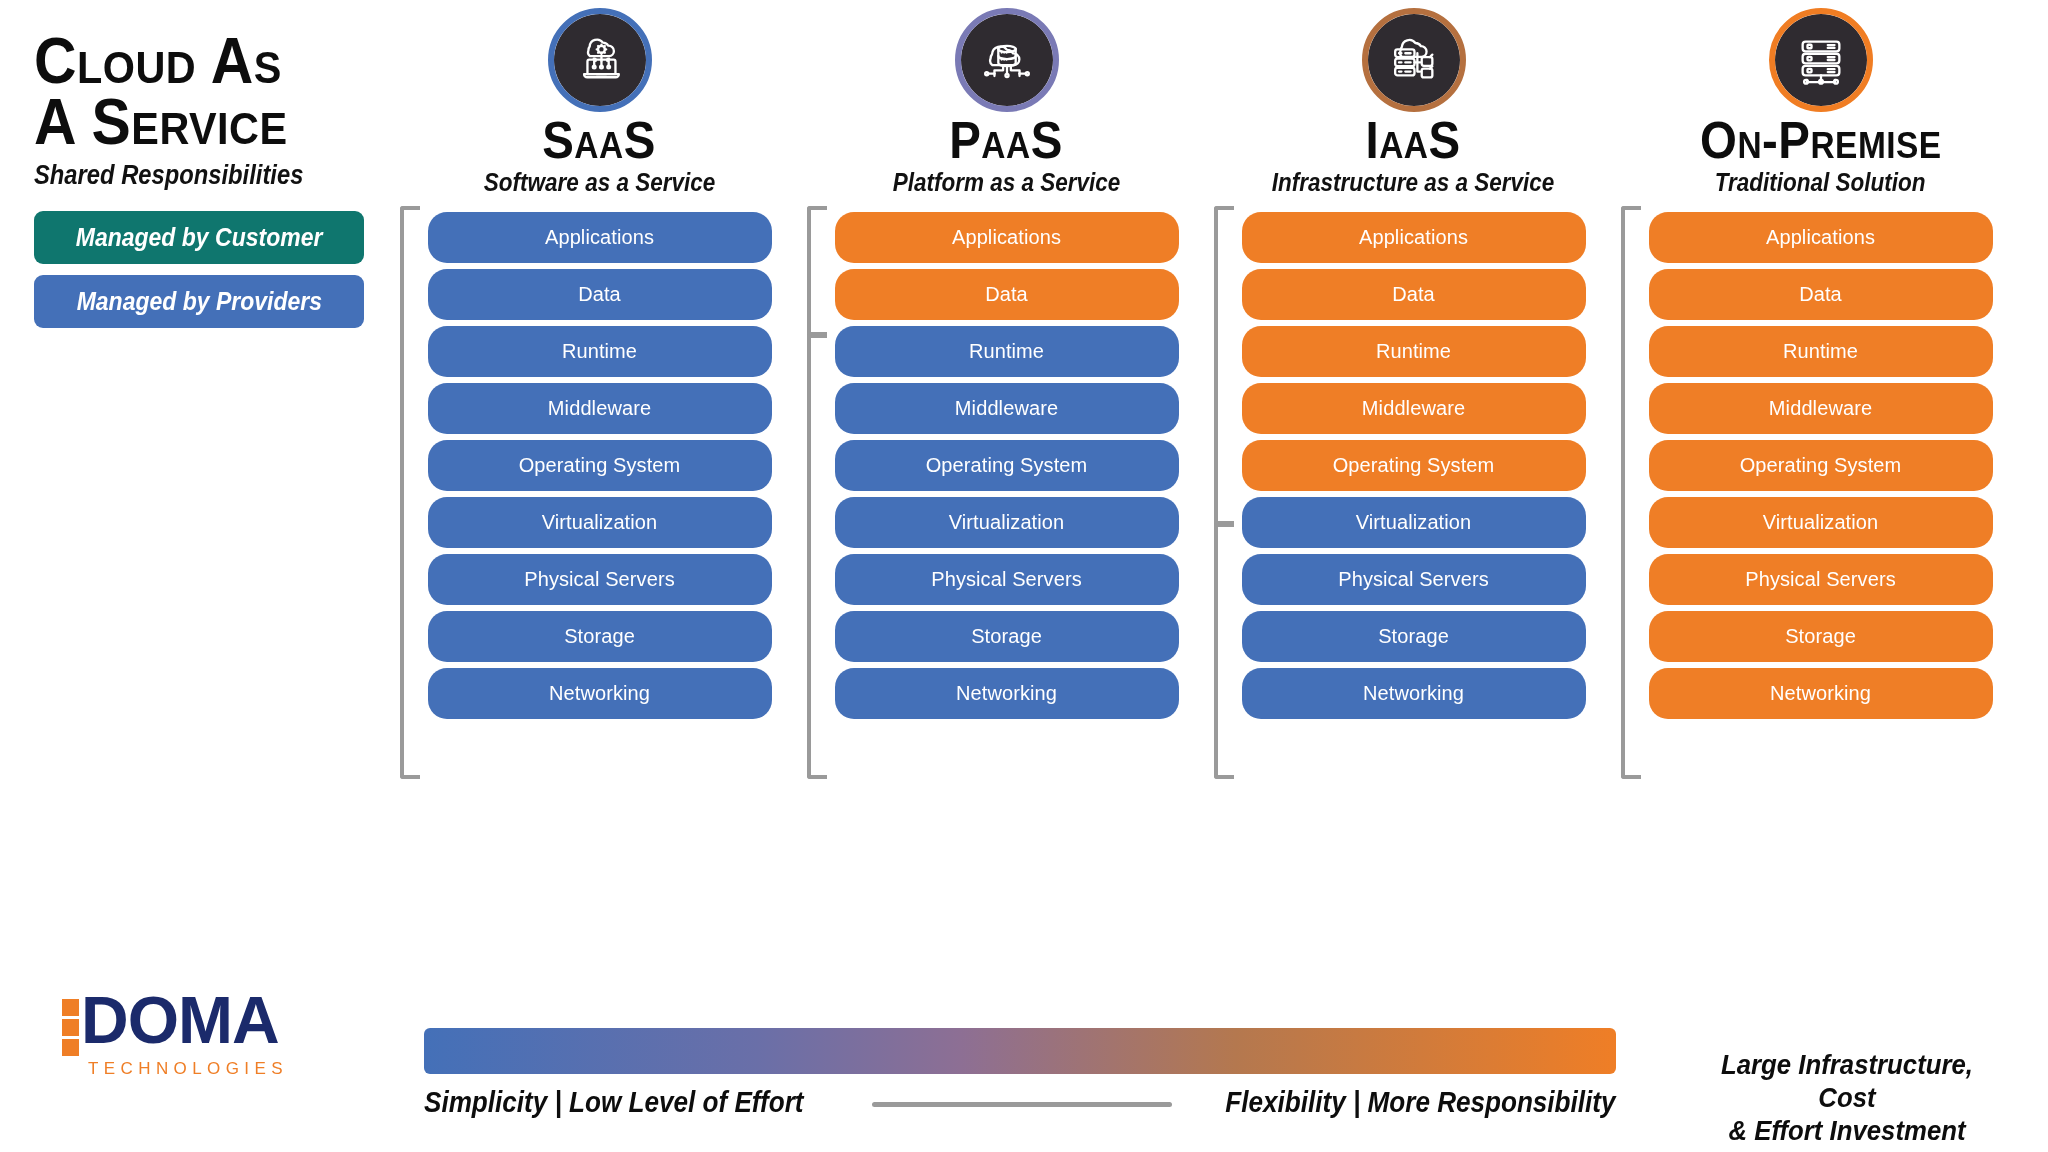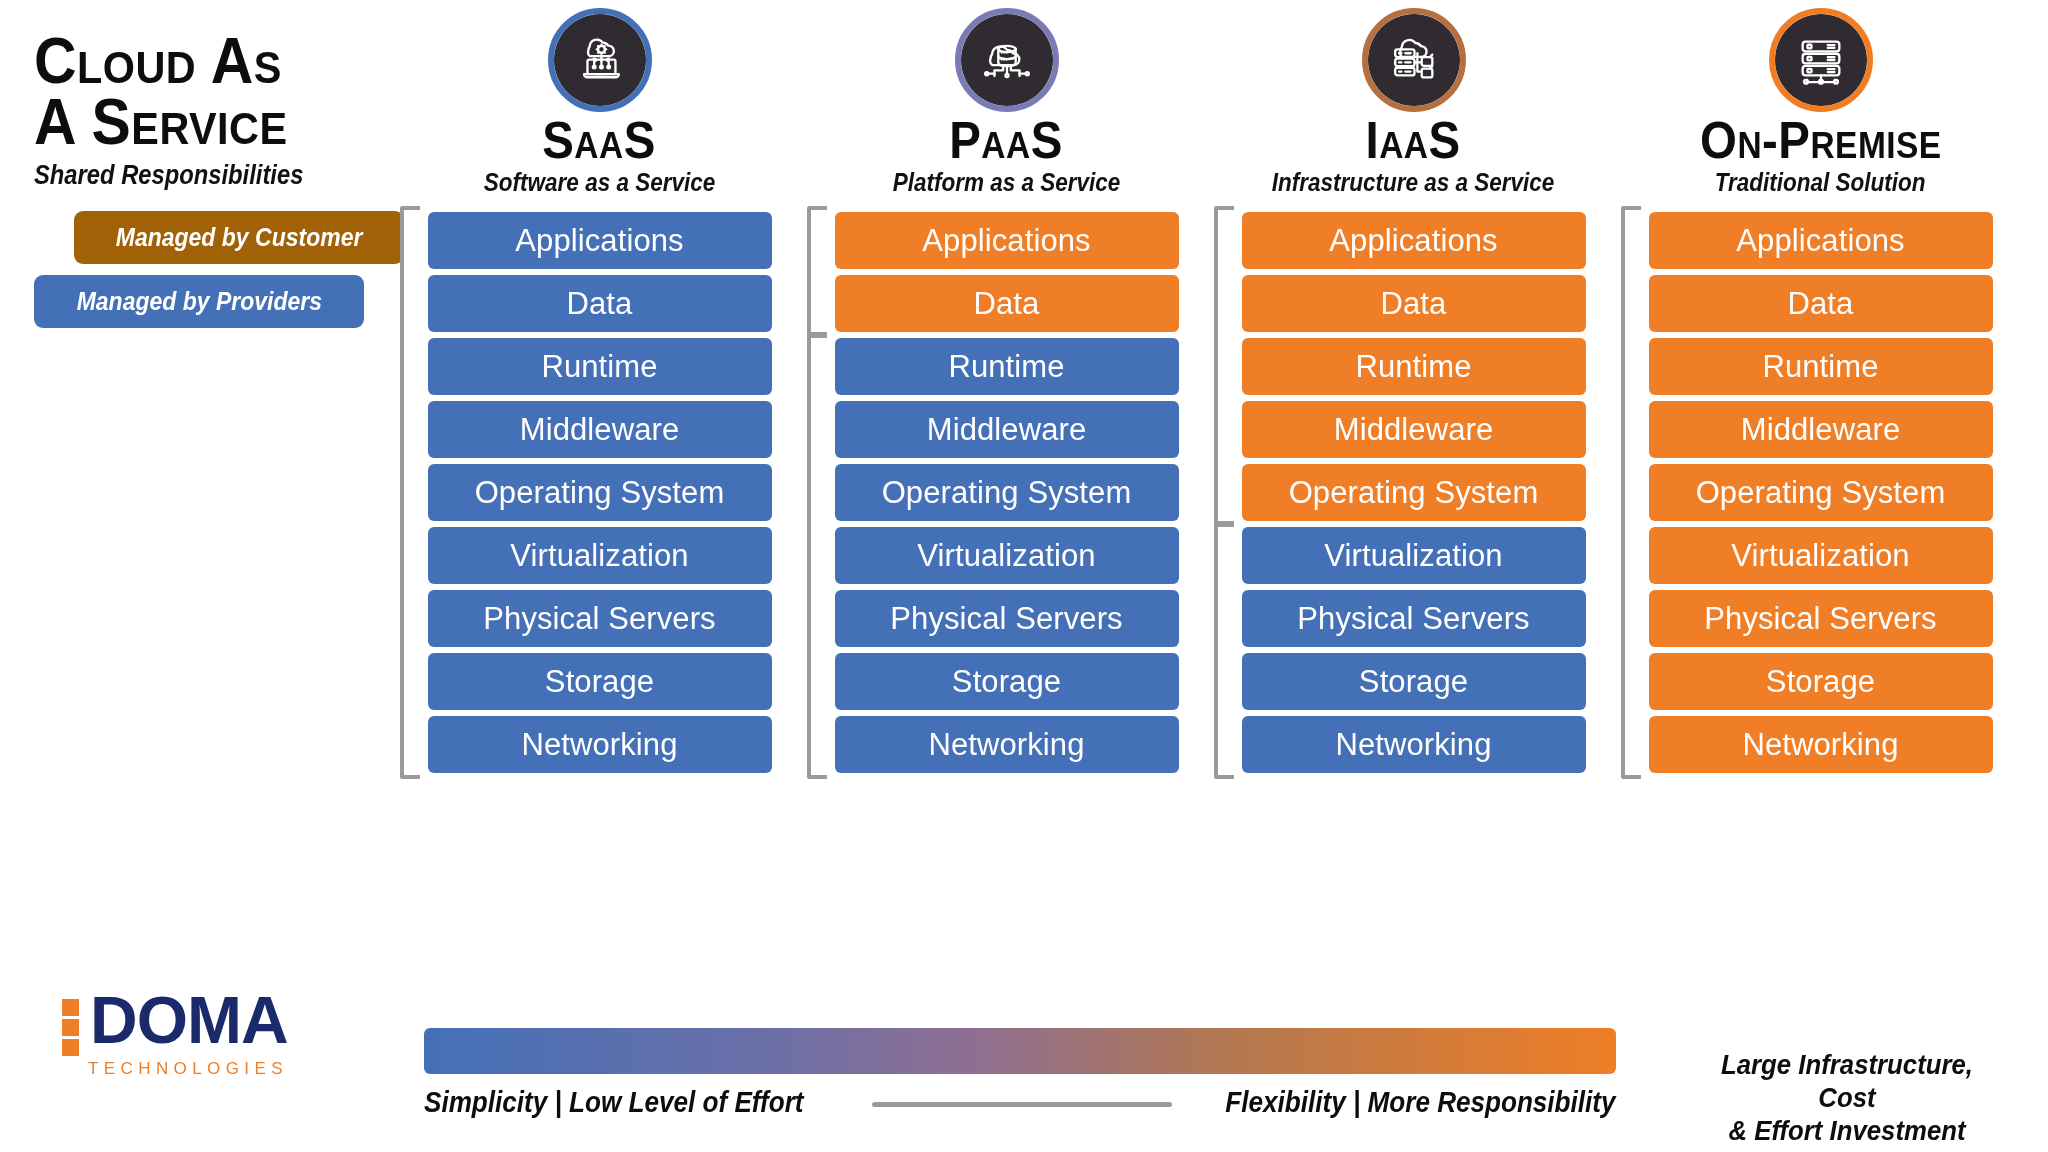--- a/index.html
+++ b/index.html
@@ -95,21 +95,20 @@
     gap: 3px; margin-right: 2px; padding-top: 11px;
   }
   .logo-square { width: 17px; height: 17px; background: #ef7e26; }
   .logo-word {
     font-family: "Liberation Sans Narrow", "Liberation Sans", sans-serif;
     font-weight: 700;
     font-size: 66px;
     line-height: 0.98;
     color: #1b2a6b;
     letter-spacing: -1px;
-    margin-left: 9px;
   }
   #logo-tagline {
     font-family: "Liberation Sans Narrow", "Liberation Sans", sans-serif;
     font-weight: 400;
     font-size: 17px;
     color: #ef7e26;
     letter-spacing: 5.4px;
     margin-top: 3px;
     margin-left: 26px;
   }
@@ -166,28 +165,28 @@
     transform: scaleX(0.9);
     white-space: nowrap;
   }
 
   .stack {
     margin-top: 15px;
     width: 344px;
     position: relative;
   }
   .row {
-    height: 57px;
-    border-radius: 6px;
+    height: 51px;
+    border-radius: 19px;
     margin-bottom: 6px;
     display: flex;
     align-items: center;
     justify-content: center;
     color: #ffffff;
-    font-size: 31px;
+    font-size: 20px;
     font-family: "Liberation Sans", sans-serif;
     letter-spacing: 0.1px;
   }
   .row.blue { background: #4470b8; }
   .row.orange { background: #ef7e26; }
 
   
   .bracket {
     position: absolute;
     left: -28px;
@@ -244,21 +243,21 @@
 <body>
 
 <div id="page">
 
   <div id="intro">
     <div class="title-line l1">Cloud as</div>
     <div class="title-line l2">a Service</div>
     <div class="subtitle">Shared Responsibilities</div>
 
     <div class="legend">
-      <div class="legend-chip chip-customer" style="background: #a16207; margin-left: 40px;">
+      <div class="legend-chip chip-customer" style="background: #0f766e;">
         <span>Managed by Customer</span>
       </div>
       <div class="legend-chip chip-provider" style="background: rgb(68, 112, 184);">
         <span>Managed by Providers</span>
       </div>
     </div>
 
   </div>
 
   <div id="logo">

